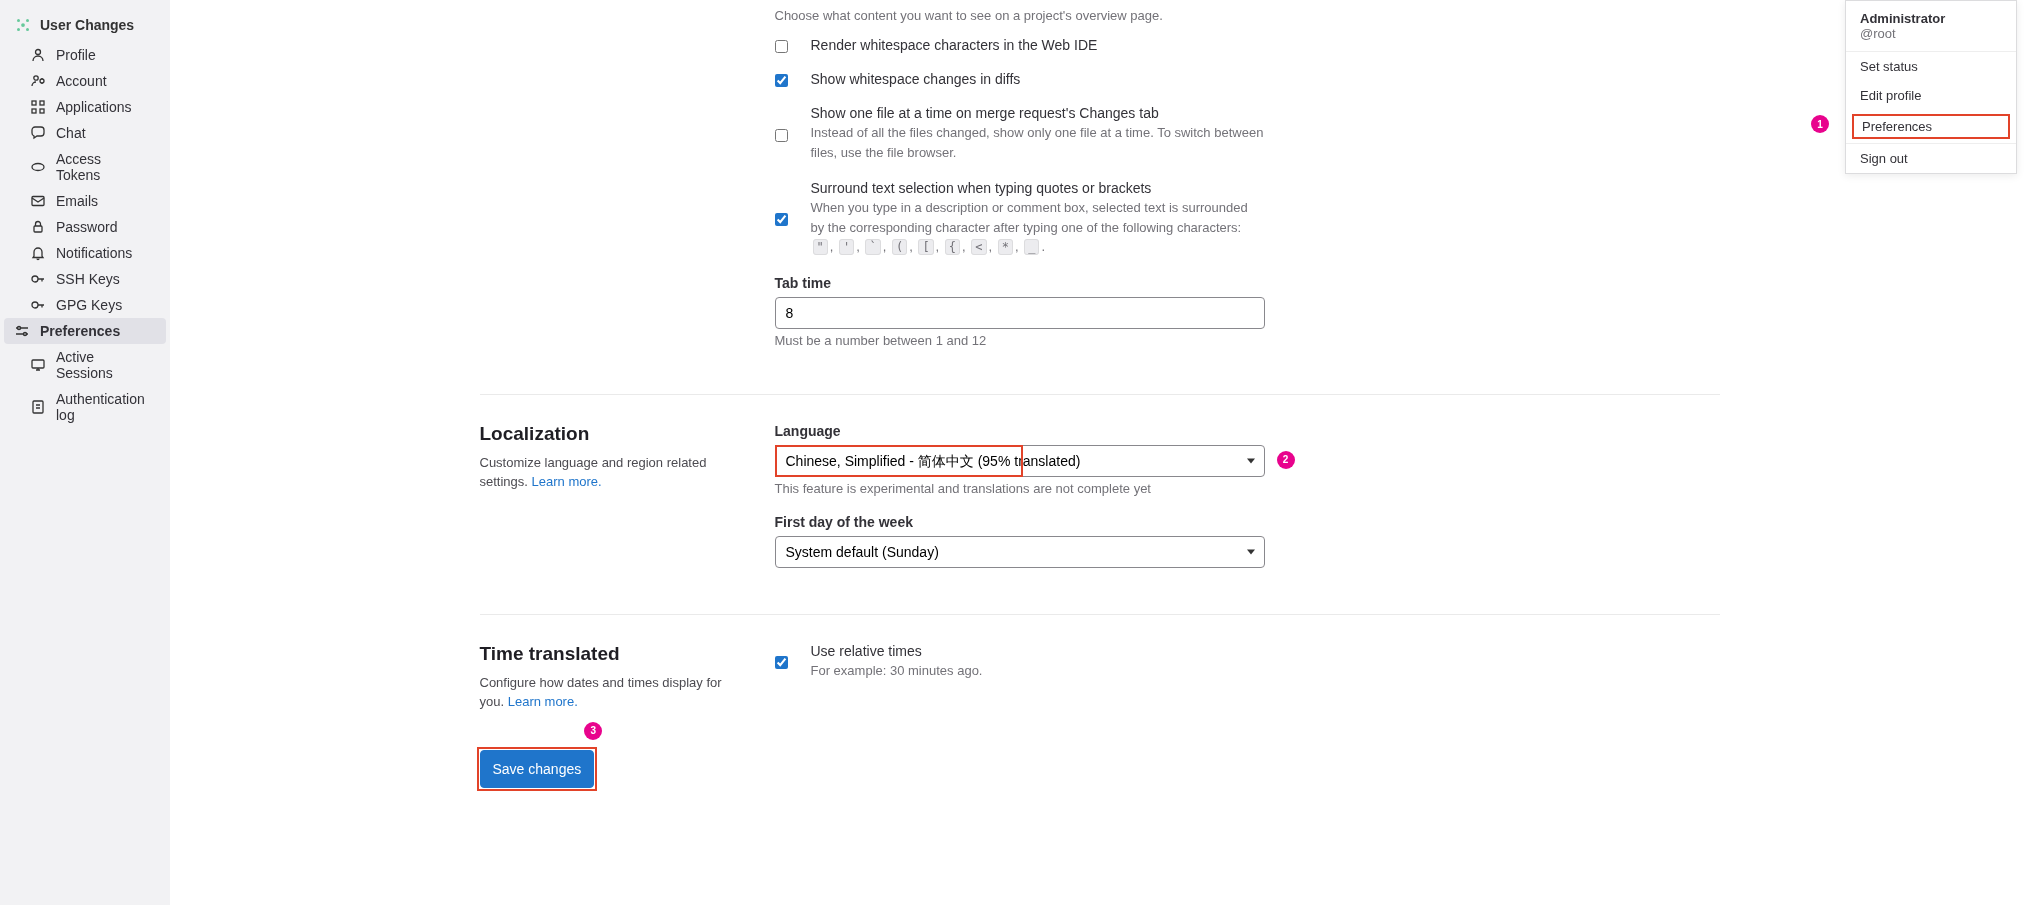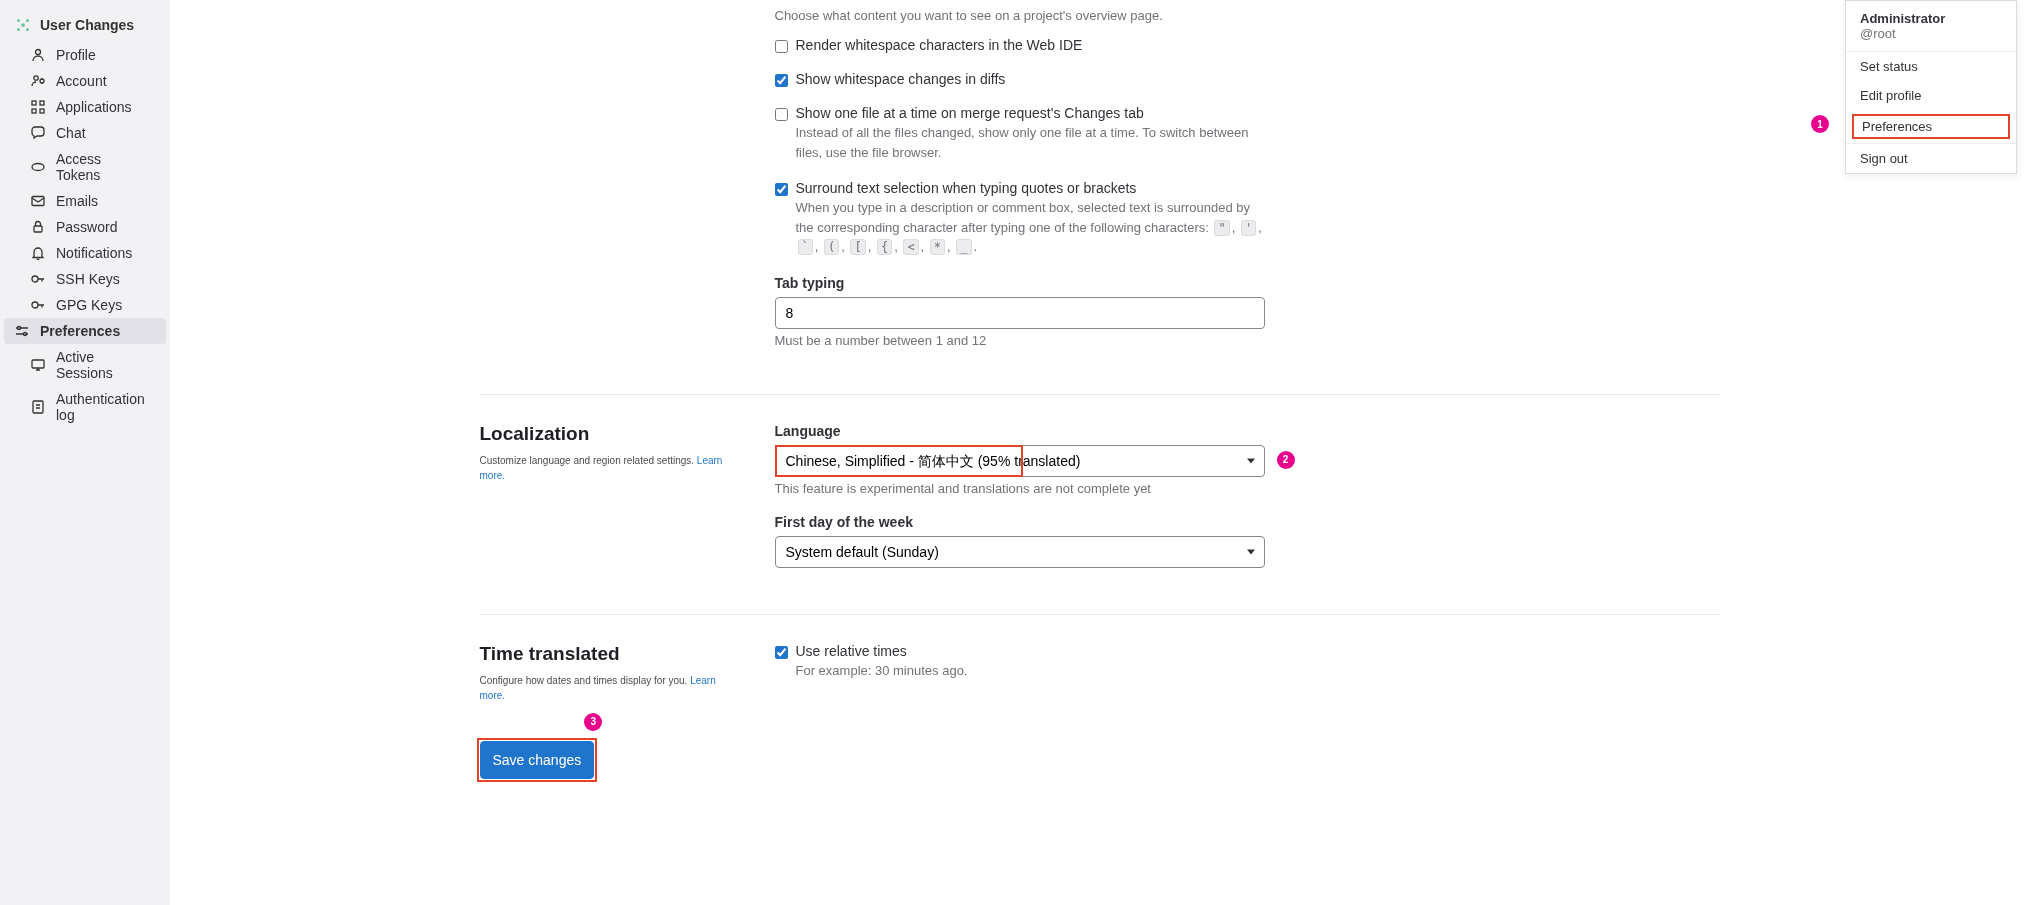--- a/index.html
+++ b/index.html
@@ -18,25 +18,25 @@
 .user-popover .hdr { padding: 10px 14px; }
 .user-popover .hdr .nm { font-weight: 600; }
 .user-popover .hdr .hd { color: #737278; }
 .user-popover .sect { border-top: 1px solid #eee; }
 .user-popover .itm { padding: 7px 14px; cursor: pointer; }
 .user-popover .itm.hl { border: 2px solid #e24329; margin: 4px 6px; padding: 3px 8px; }
 .section { display: flex; border-top: 1px solid #eaeaea; padding: 28px 0; gap: 40px; }
 .section.first { border-top: none; padding-top: 0; }
 .sect-left { width: 255px; padding-left: 0; }
 .sect-left h3 { font-size: 19px; font-weight: 600; margin-bottom: 8px; color: #1f1e24; }
-.sect-left p { font-size: 10px; color: #4c4b51; line-height: 1.5; }
+.sect-left p { font-size: 13px; color: #4c4b51; line-height: 1.5; }
 .sect-left a { color: #1f75cb; text-decoration: none; }
 .sect-right { flex: 1; max-width: 490px; }
 .formrow { margin-bottom: 18px; }
-.formrow.ck { display: flex; gap: 8px; align-items: flex-start; }
+.formrow.ck { display: flex; gap: 23px; align-items: center; }
 .formrow.ck input { margin-top: 3px; accent-color: #1f75cb; }
 .formrow.ck .ck-body { flex: 1; }
 .ck-label { font-size: 14px; color: #333238; }
 .ck-help { font-size: 13px; color: #737278; margin-top: 2px; line-height: 1.5; }
 .ck-help code { background: #ececef; border: 1px solid #dcdcde; border-radius: 3px; padding: 0 3px; font-size: 12px; margin: 0 2px; }
 .field-label { font-weight: 600; font-size: 14px; margin-bottom: 6px; display: block; }
 .text-input, .select-input { width: 100%; border: 1px solid #89888d; border-radius: 4px; padding: 7px 10px; font-size: 14px; background: #fff; }
 .select-wrap { position: relative; }
 .select-input { appearance: none; padding-right: 28px; }
 .select-wrap::after { content: ''; position: absolute; right: 10px; top: 50%; width: 0; height: 0; border-left: 4px solid transparent; border-right: 4px solid transparent; border-top: 5px solid #333; transform: translateY(-50%); pointer-events: none; }
@@ -237,21 +237,21 @@
 
           <div class="formrow ck">
             <input type="checkbox" checked="" style="">
             <div class="ck-body">
               <div class="ck-label">Surround text selection when typing quotes or brackets</div>
               <div class="ck-help" id="surround-help">When you type in a description or comment box, selected text is surrounded by the corresponding character after typing one of the following characters: <code>"</code>, <code>'</code>, <code>`</code>, <code>(</code>, <code>[</code>, <code>{</code>, <code>&lt;</code>, <code>*</code>, <code>_</code>.</div>
             </div>
           </div>
 
           <div class="formrow">
-            <label class="field-label">Tab typing</label>
+            <label class="field-label">Tab time</label>
             <input class="text-input" value="8" style="">
             <div class="field-help">Must be a number between 1 and 12</div>
           </div>
         </div>
       </div>
 
       <div class="section">
         <div class="sect-left">
           <h3>Localization</h3>
           <p><span>Customize language and region related settings. </span><a href="#">Learn more.</a></p>

